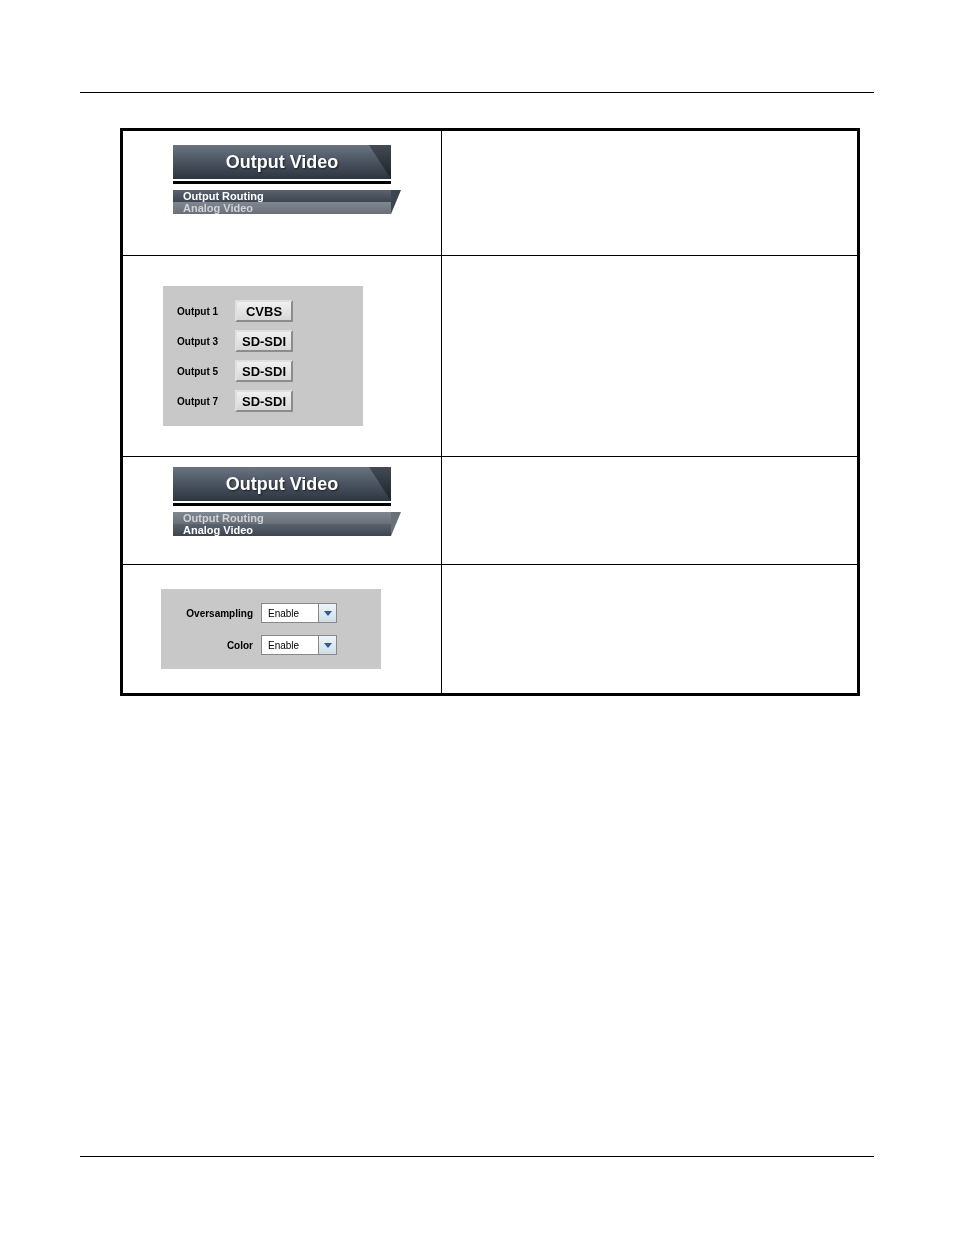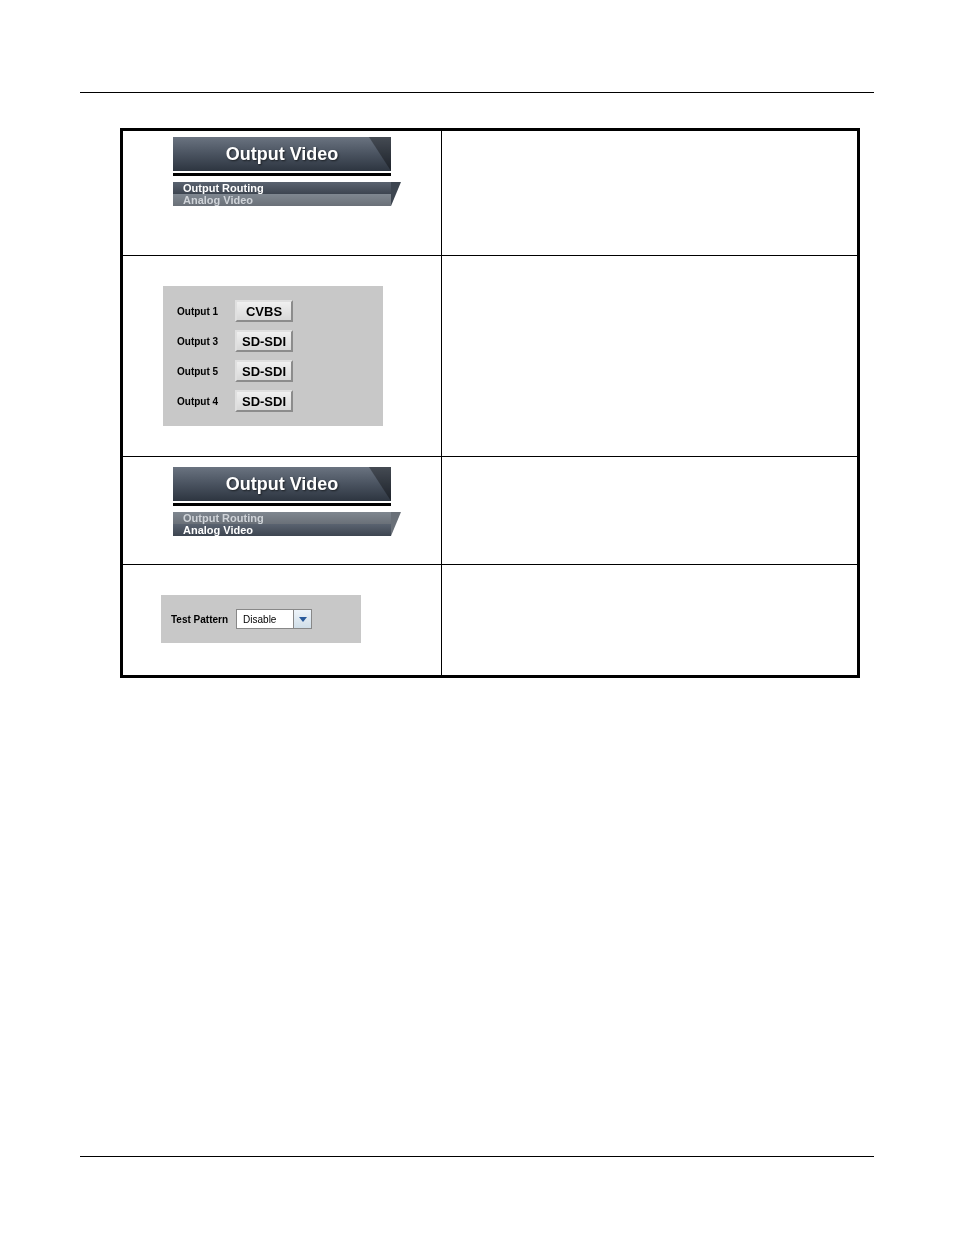--- a/index.html
+++ b/index.html
@@ -42,21 +42,21 @@
   .left-cell { width: 320px; }
   .right-cell { width: 420px; background: #fff; }
   .row1 { height: 126px; }
   .row2 { height: 195px; }
   .row3 { height: 108px; }
   .row4 { height: 118px; }
   .row5 { height: 112px; }
 
   
   .banner-wrap {
-    padding: 6px 50px 0 50px;
+    padding: 14px 50px 0 50px;
   }
   .banner {
     width: 218px;
     height: 34px;
     background: linear-gradient(to bottom, #6a7380 0%, #4a5360 50%, #2d3540 100%);
     position: relative;
     display: flex;
     align-items: center;
     justify-content: center;
     color: #fff;
@@ -118,21 +118,21 @@
     color: inherit;
     z-index: 2;
   }
   .tab-active.tab1::after { border-left-color: #3d4550; }
   .tab-inactive.tab1::after { border-left-color: #6a7078; }
   .tab2::after { display: none; }
 
   
   .routing-panel {
     margin: 30px 0 30px 40px;
-    width: 220px;
+    width: 200px;
     background: #c8c8c8;
     padding: 14px 14px 14px 14px;
   }
   .routing-row {
     display: flex;
     align-items: center;
     margin-bottom: 8px;
   }
   .routing-row:last-child { margin-bottom: 0; }
   .routing-label {
@@ -270,21 +270,21 @@
             <span>SD-SDI</span>
           </div>
         </div>
         <div class="routing-row">
           <div class="routing-label">Output 5</div>
           <div class="routing-btn">
             <span>SD-SDI</span>
           </div>
         </div>
         <div class="routing-row">
-          <div class="routing-label">Output 4</div>
+          <div class="routing-label">Output 7</div>
           <div class="routing-btn">
             <span>SD-SDI</span>
           </div>
         </div>
       </div>
     </td>
     <td class="right-cell row2"></td>
   </tr>
 
   <tr>
@@ -300,29 +300,40 @@
           </div>
           <div class="tab tab-active tab2">
             <span>Analog Video</span>
           </div>
         </div>
       </div>
     </td>
     <td class="right-cell row3"></td>
   </tr>
 
-
   <tr>
-    <td class="left-cell row5">
-      <div class="test-panel">
-        <div class="test-label">Test Pattern</div>
-        <div class="dropdown">
-          <div class="dropdown-text">Disable</div>
-          <div class="dropdown-btn">
-            <div class="chevron-down"></div>
+    <td class="left-cell row4">
+      <div class="analog-panel">
+        <div class="analog-row">
+          <div class="analog-label">Oversampling</div>
+          <div class="dropdown">
+            <div class="dropdown-text">Enable</div>
+            <div class="dropdown-btn">
+              <div class="chevron-down"></div>
+            </div>
+          </div>
+        </div>
+        <div class="analog-row">
+          <div class="analog-label">Color</div>
+          <div class="dropdown">
+            <div class="dropdown-text">Enable</div>
+            <div class="dropdown-btn">
+              <div class="chevron-down"></div>
+            </div>
           </div>
         </div>
       </div>
     </td>
-    <td class="right-cell row5"></td>
+    <td class="right-cell row4"></td>
   </tr>
+
 </tbody>
   </table>
 
 </body></html>

